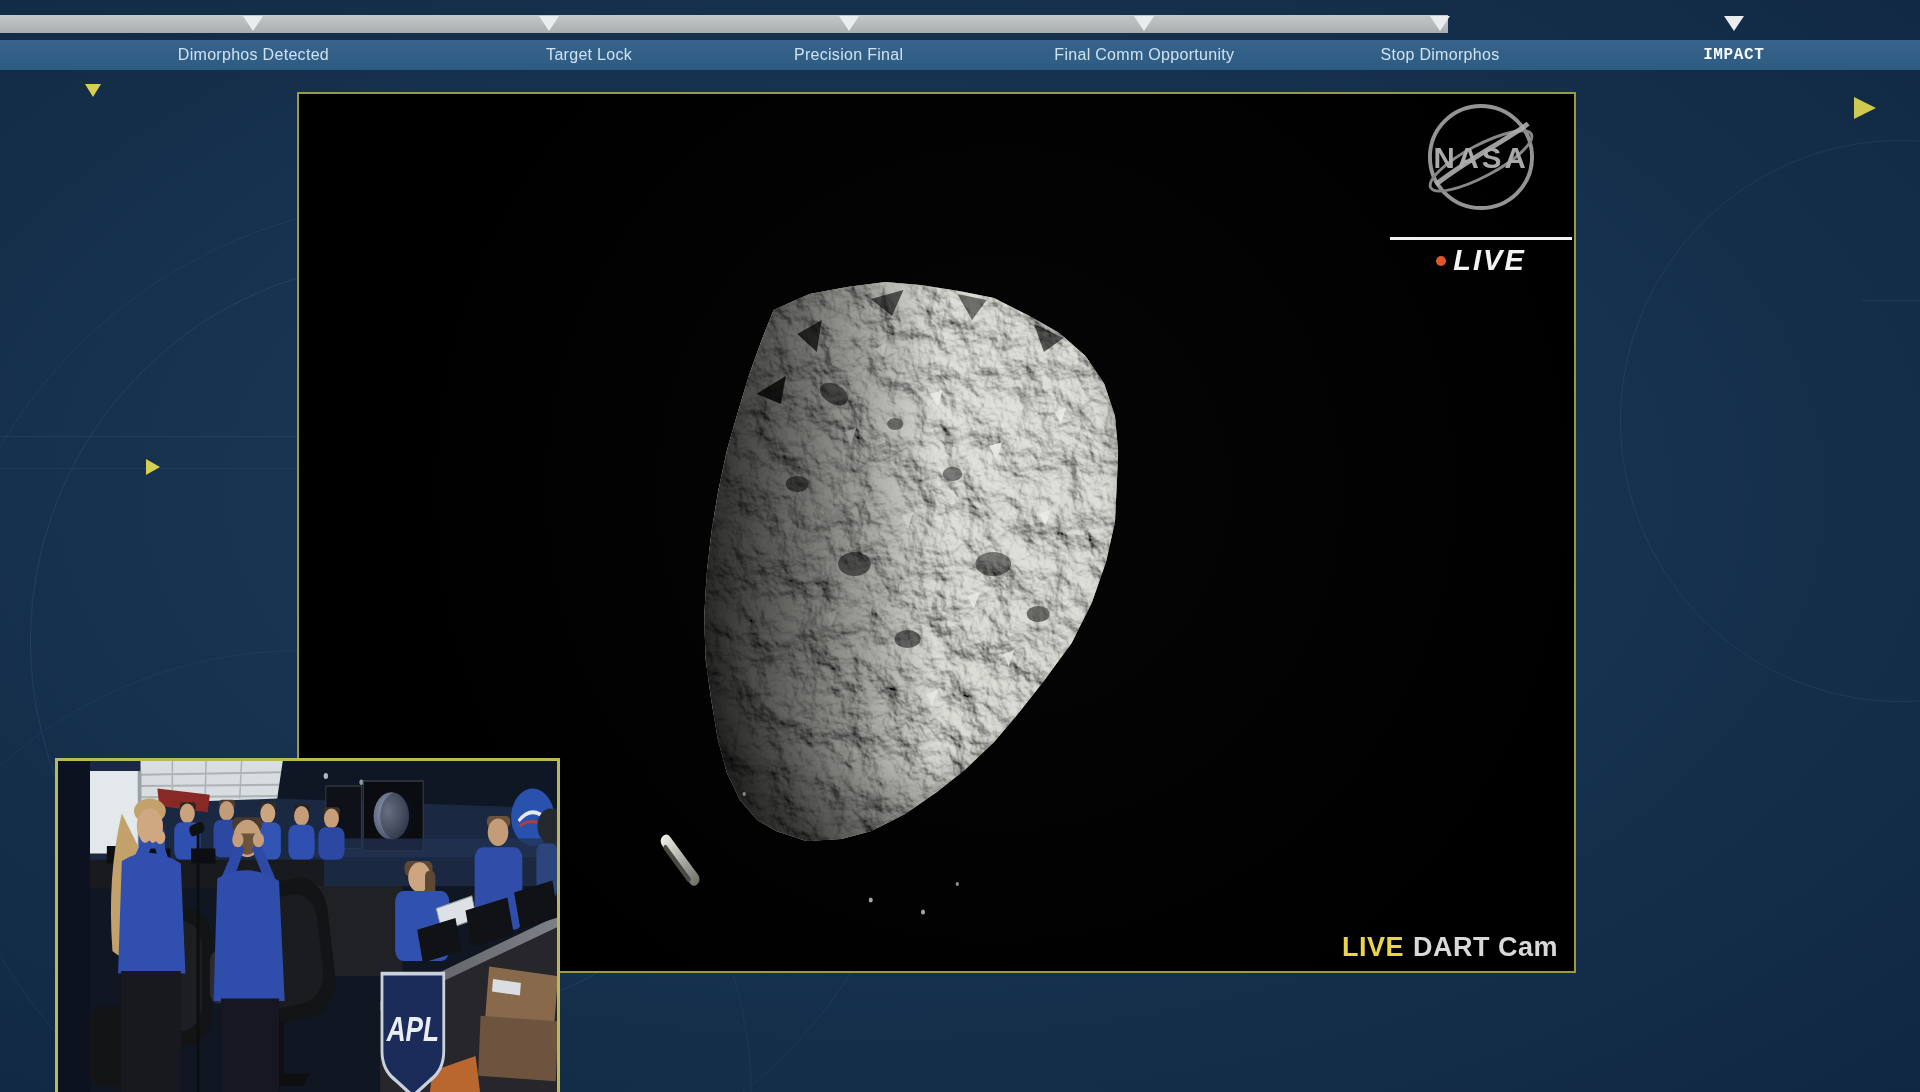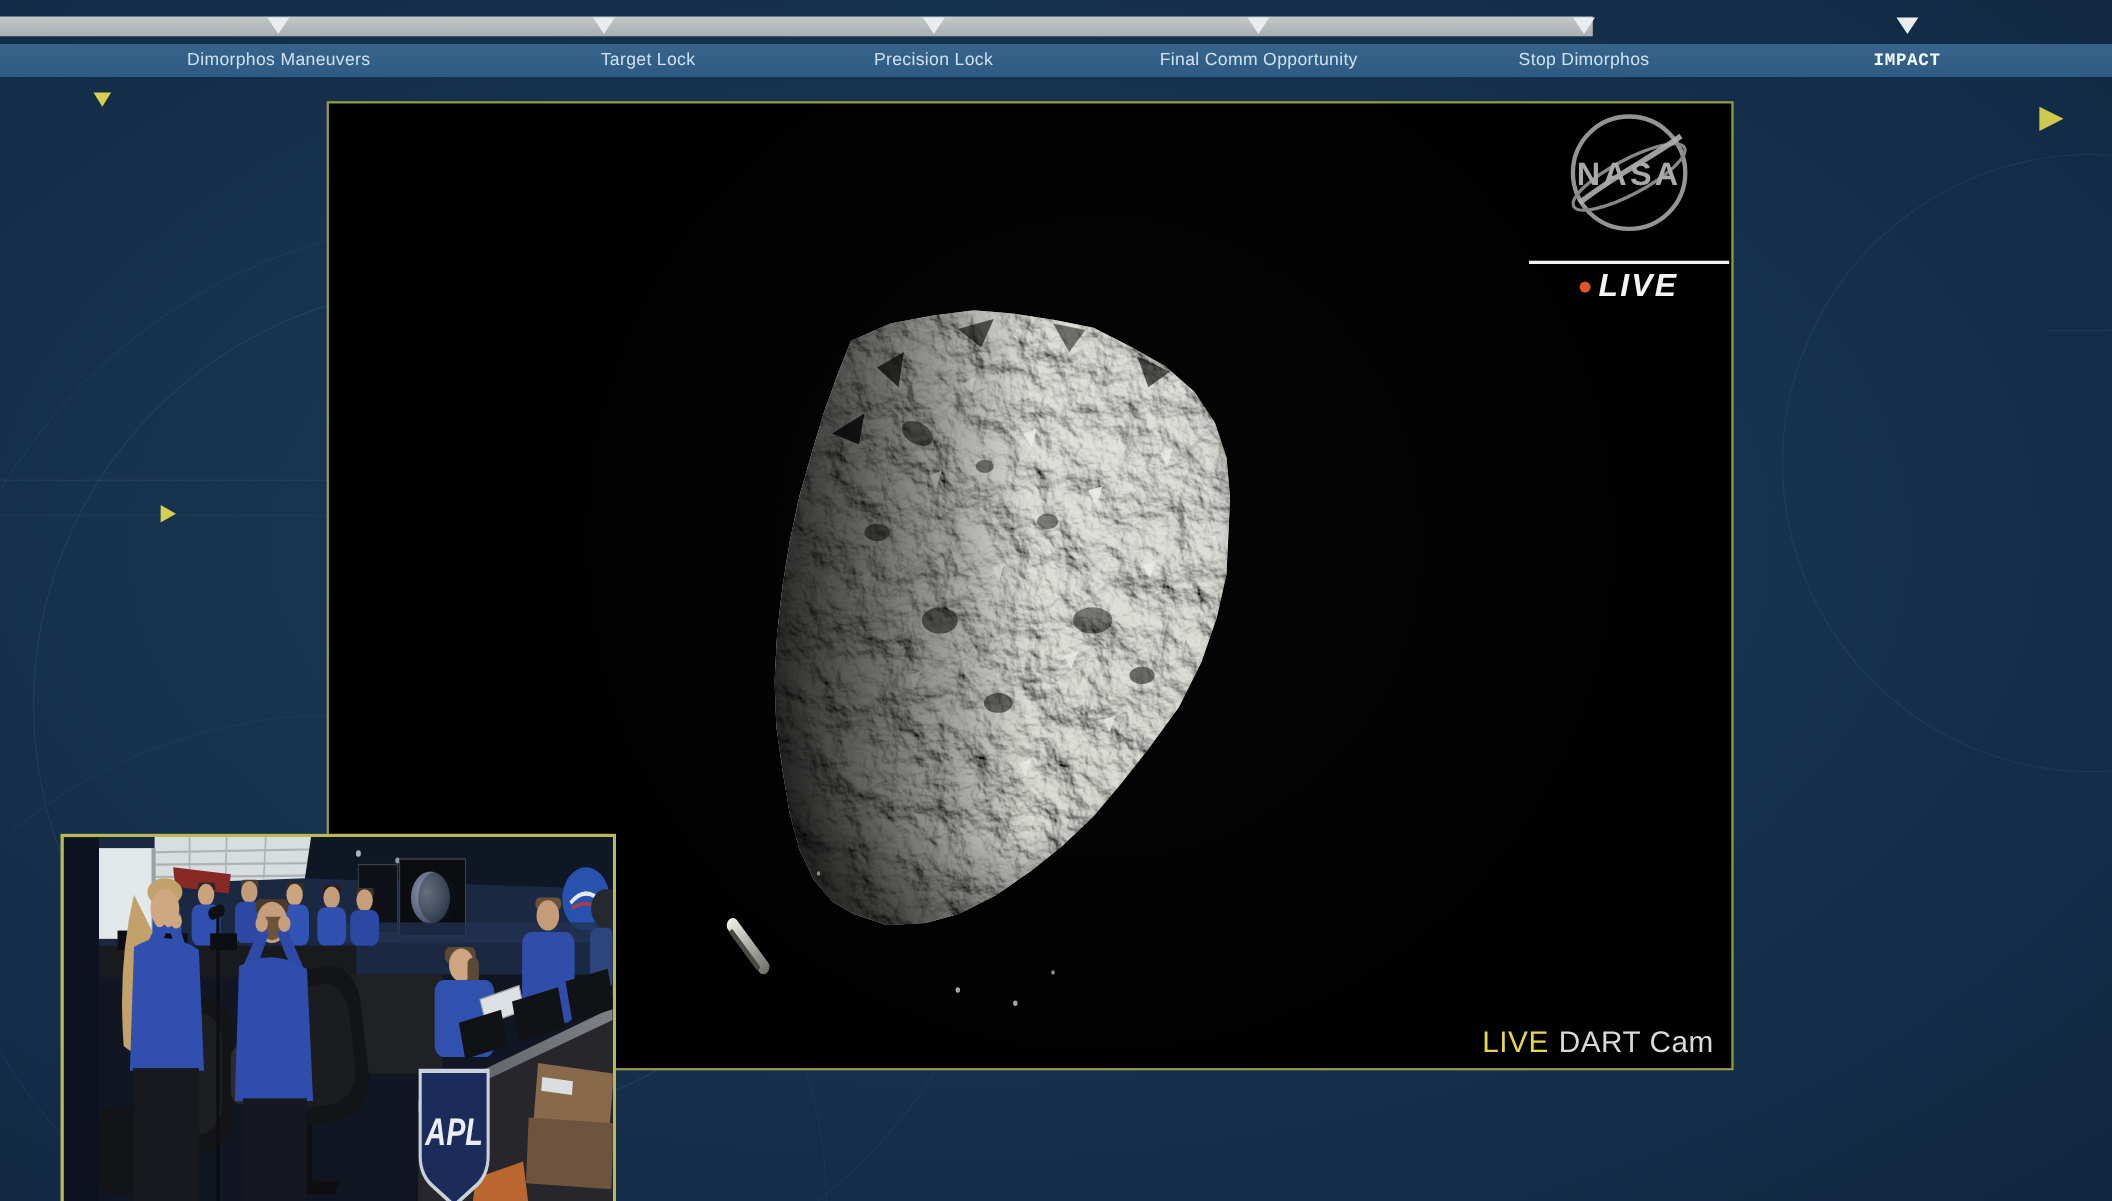--- a/index.html
+++ b/index.html
@@ -40,21 +40,21 @@
     background:radial-gradient(circle at 55% 45%, #060606, #000 70%);}
   .asteroid{position:absolute;left:0;top:0;width:100%;height:100%;}
   
   .wm{position:absolute;top:8px;right:2px;width:182px;text-align:center;z-index:2;}
   .insignia{display:block;margin:0 auto;opacity:.88;}
   .wm-line{height:3px;background:#f2f2f2;margin-top:25px;}
   .wm-live{margin-top:4px;display:flex;align-items:center;justify-content:center;gap:7px;}
   .dot{width:10px;height:10px;border-radius:50%;background:var(--live-dot-orange,#e0562a);}
   .wm-live-text{font-style:italic;font-weight:900;font-size:29px;color:#f4f4f4;letter-spacing:2px;}
   
-  .caption{position:absolute;right:16px;bottom:8px;font-size:27px;font-weight:normal;letter-spacing:.5px;z-index:2;}
+  .caption{position:absolute;right:16px;bottom:8px;font-size:27px;font-weight:bold;letter-spacing:.5px;z-index:2;}
   .cap-live{color:var(--caption-yellow,#e8d44d);}
   .cap-cam{color:#d9d9d9;margin-left:9px;}
   
   .pip{position:absolute;left:55px;top:758px;width:505px;height:346px;box-sizing:border-box;
     border:3px solid #b9b95a;z-index:4;background:#0c1220;padding-left:32px;}
   .pip-scene{display:block;width:100%;height:100%;filter:saturate(.95) contrast(.96) blur(.3px);}
 </style>
 </head>
 <body>
 
@@ -77,23 +77,23 @@
     </div>
     <div>
         <div class="marker" style="left: 13.2%;"></div>
         <div class="marker" style="left: 28.6%;"></div>
         <div class="marker" style="left: 44.2%;"></div>
         <div class="marker" style="left: 59.6%;"></div>
         <div class="marker" style="left: 75%;"></div>
         <div class="marker" style="left: 90.3%;"></div>
       </div>
     <div class="band">
-        <div class="mlabel" style="left: 13.2%;">Dimorphos Maneuvers</div>
+        <div class="mlabel" style="left: 13.2%;">Dimorphos Detected</div>
         <div class="mlabel" style="left: 28.6%; margin-left: 40px;">Target Lock</div>
-        <div class="mlabel" style="left: 44.2%;">Precision Lock</div>
+        <div class="mlabel" style="left: 44.2%;">Precision Final</div>
         <div class="mlabel" style="left: 59.6%; text-align: center;">Final Comm Opportunity</div>
         <div class="mlabel" style="left: 75%;">Stop Dimorphos</div>
         <div class="mlabel emph" style="left: 90.3%; font-family: Liberation Mono, monospace;">IMPACT</div>
       </div>
   </header>
 
   <section class="frame">
 
     <svg class="asteroid" viewBox="0 0 1561 877" preserveAspectRatio="none">
       <defs>

